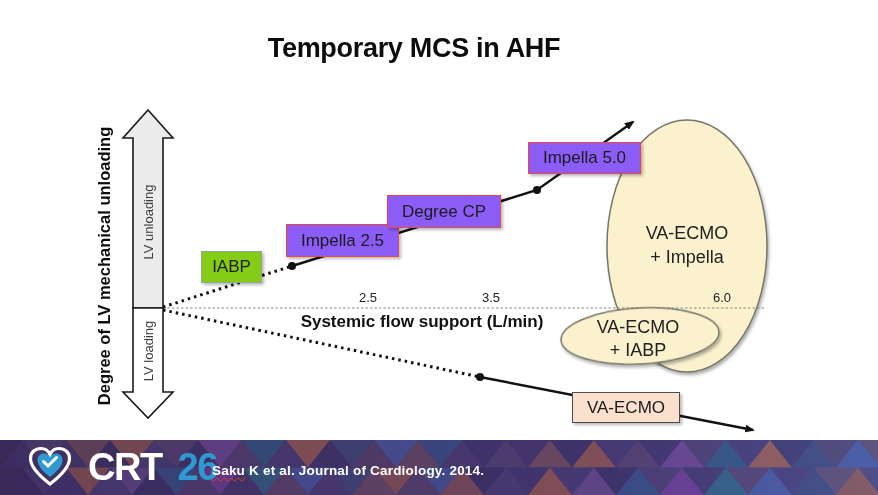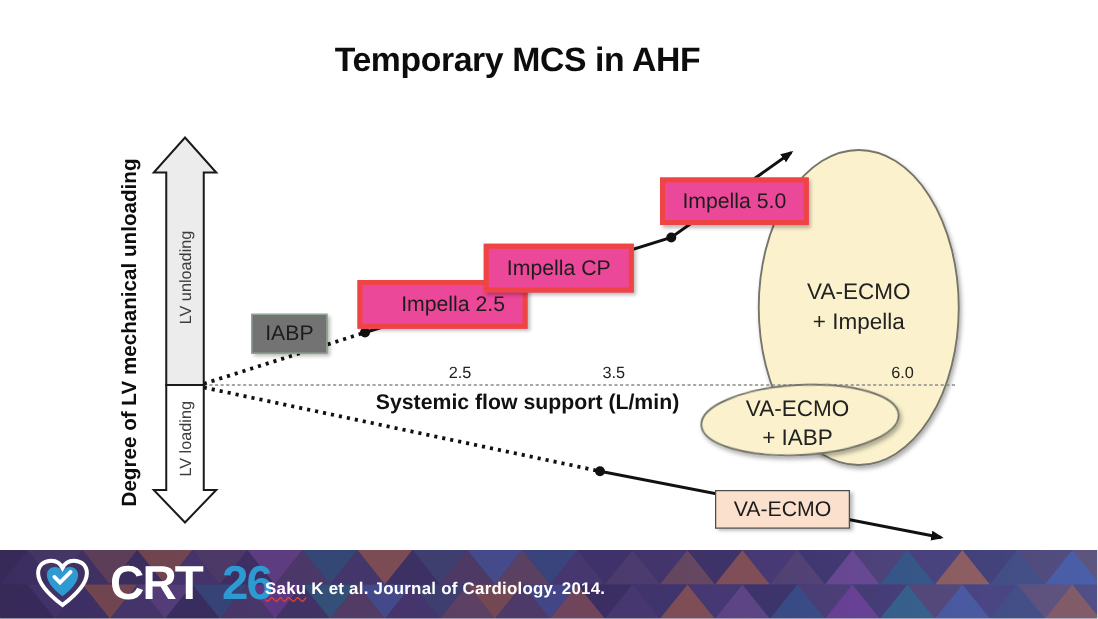--- a/index.html
+++ b/index.html
@@ -11,24 +11,24 @@
          transform:translateX(-25px);font-size:27px;font-weight:700;color:#0d0d0d;
          letter-spacing:-0.3px;}
 
   
   .diagram-svg{position:absolute;top:0;left:0;z-index:1;}
   .diagram-svg text{font-family:"Liberation Sans",sans-serif;}
 
   
   .dev-box{position:absolute;z-index:2;display:flex;align-items:center;justify-content:center;
            font-size:17px;color:#1c1c1c;box-shadow:2px 2px 3px rgba(0,0,0,0.28);}
-  .box-impella{background:#ec4899;border:4px solid #ef4444;}
-  .box-iabp{background:#737373;border:1px solid #93a893;left:201px;top:251px;width:59px;height:30px;}
+  .box-impella{background:#8b5cf6;border:1px solid #ef4444;}
+  .box-iabp{background:#84cc16;border:1px solid #93a893;left:201px;top:251px;width:59px;height:30px;}
   .box-vaecmo{background:#fae0cd;border:1px solid #4d4d4d;left:572px;top:392px;width:106px;height:29px;}
-  .box-imp25{left:286px;top:224px;width:111px;height:31px;padding-left:17px;}
+  .box-imp25{left:286px;top:224px;width:111px;height:31px;}
   .box-impcp{left:387px;top:195px;width:112px;height:31px;}
   .box-imp50{left:528px;top:142px;width:111px;height:30px;}
 
   
   .footer{position:absolute;left:0;top:440px;width:878px;height:55px;overflow:hidden;
           background:linear-gradient(90deg,#372a58 0%,#3e3166 45%,#433a78 70%,#4a5395 88%,#4c63ab 100%);}
   .tri-svg{position:absolute;top:0;left:0;opacity:0.65;}
   .logo{position:absolute;left:28px;top:6px;display:flex;align-items:center;gap:16px;}
   .logo-text{font-size:38px;font-weight:700;color:#ffffff;letter-spacing:-1.5px;line-height:1;}
   .logo-year{font-size:38px;font-weight:700;color:#2f9ad2;letter-spacing:-1.5px;line-height:1;}
@@ -88,21 +88,21 @@
     <text x="104" y="266" transform="rotate(-90 104 266)" text-anchor="middle" dominant-baseline="central" font-size="16.5" font-weight="bold" fill="#0d0d0d">Degree of LV mechanical unloading</text>
   </svg>
 
   <div class="dev-box box-iabp">
     <span>IABP</span>
   </div>
   <div class="dev-box box-impella box-imp25">
     <span>Impella 2.5</span>
   </div>
   <div class="dev-box box-impella box-impcp">
-    <span>Impella CP</span>
+    <span>Degree CP</span>
   </div>
   <div class="dev-box box-impella box-imp50">
     <span>Impella 5.0</span>
   </div>
   <div class="dev-box box-vaecmo">
     <span>VA-ECMO</span>
   </div>
 
   <div class="footer">
     <svg id="tri-svg" class="tri-svg" width="924" height="55" viewBox="0 0 924 55">

